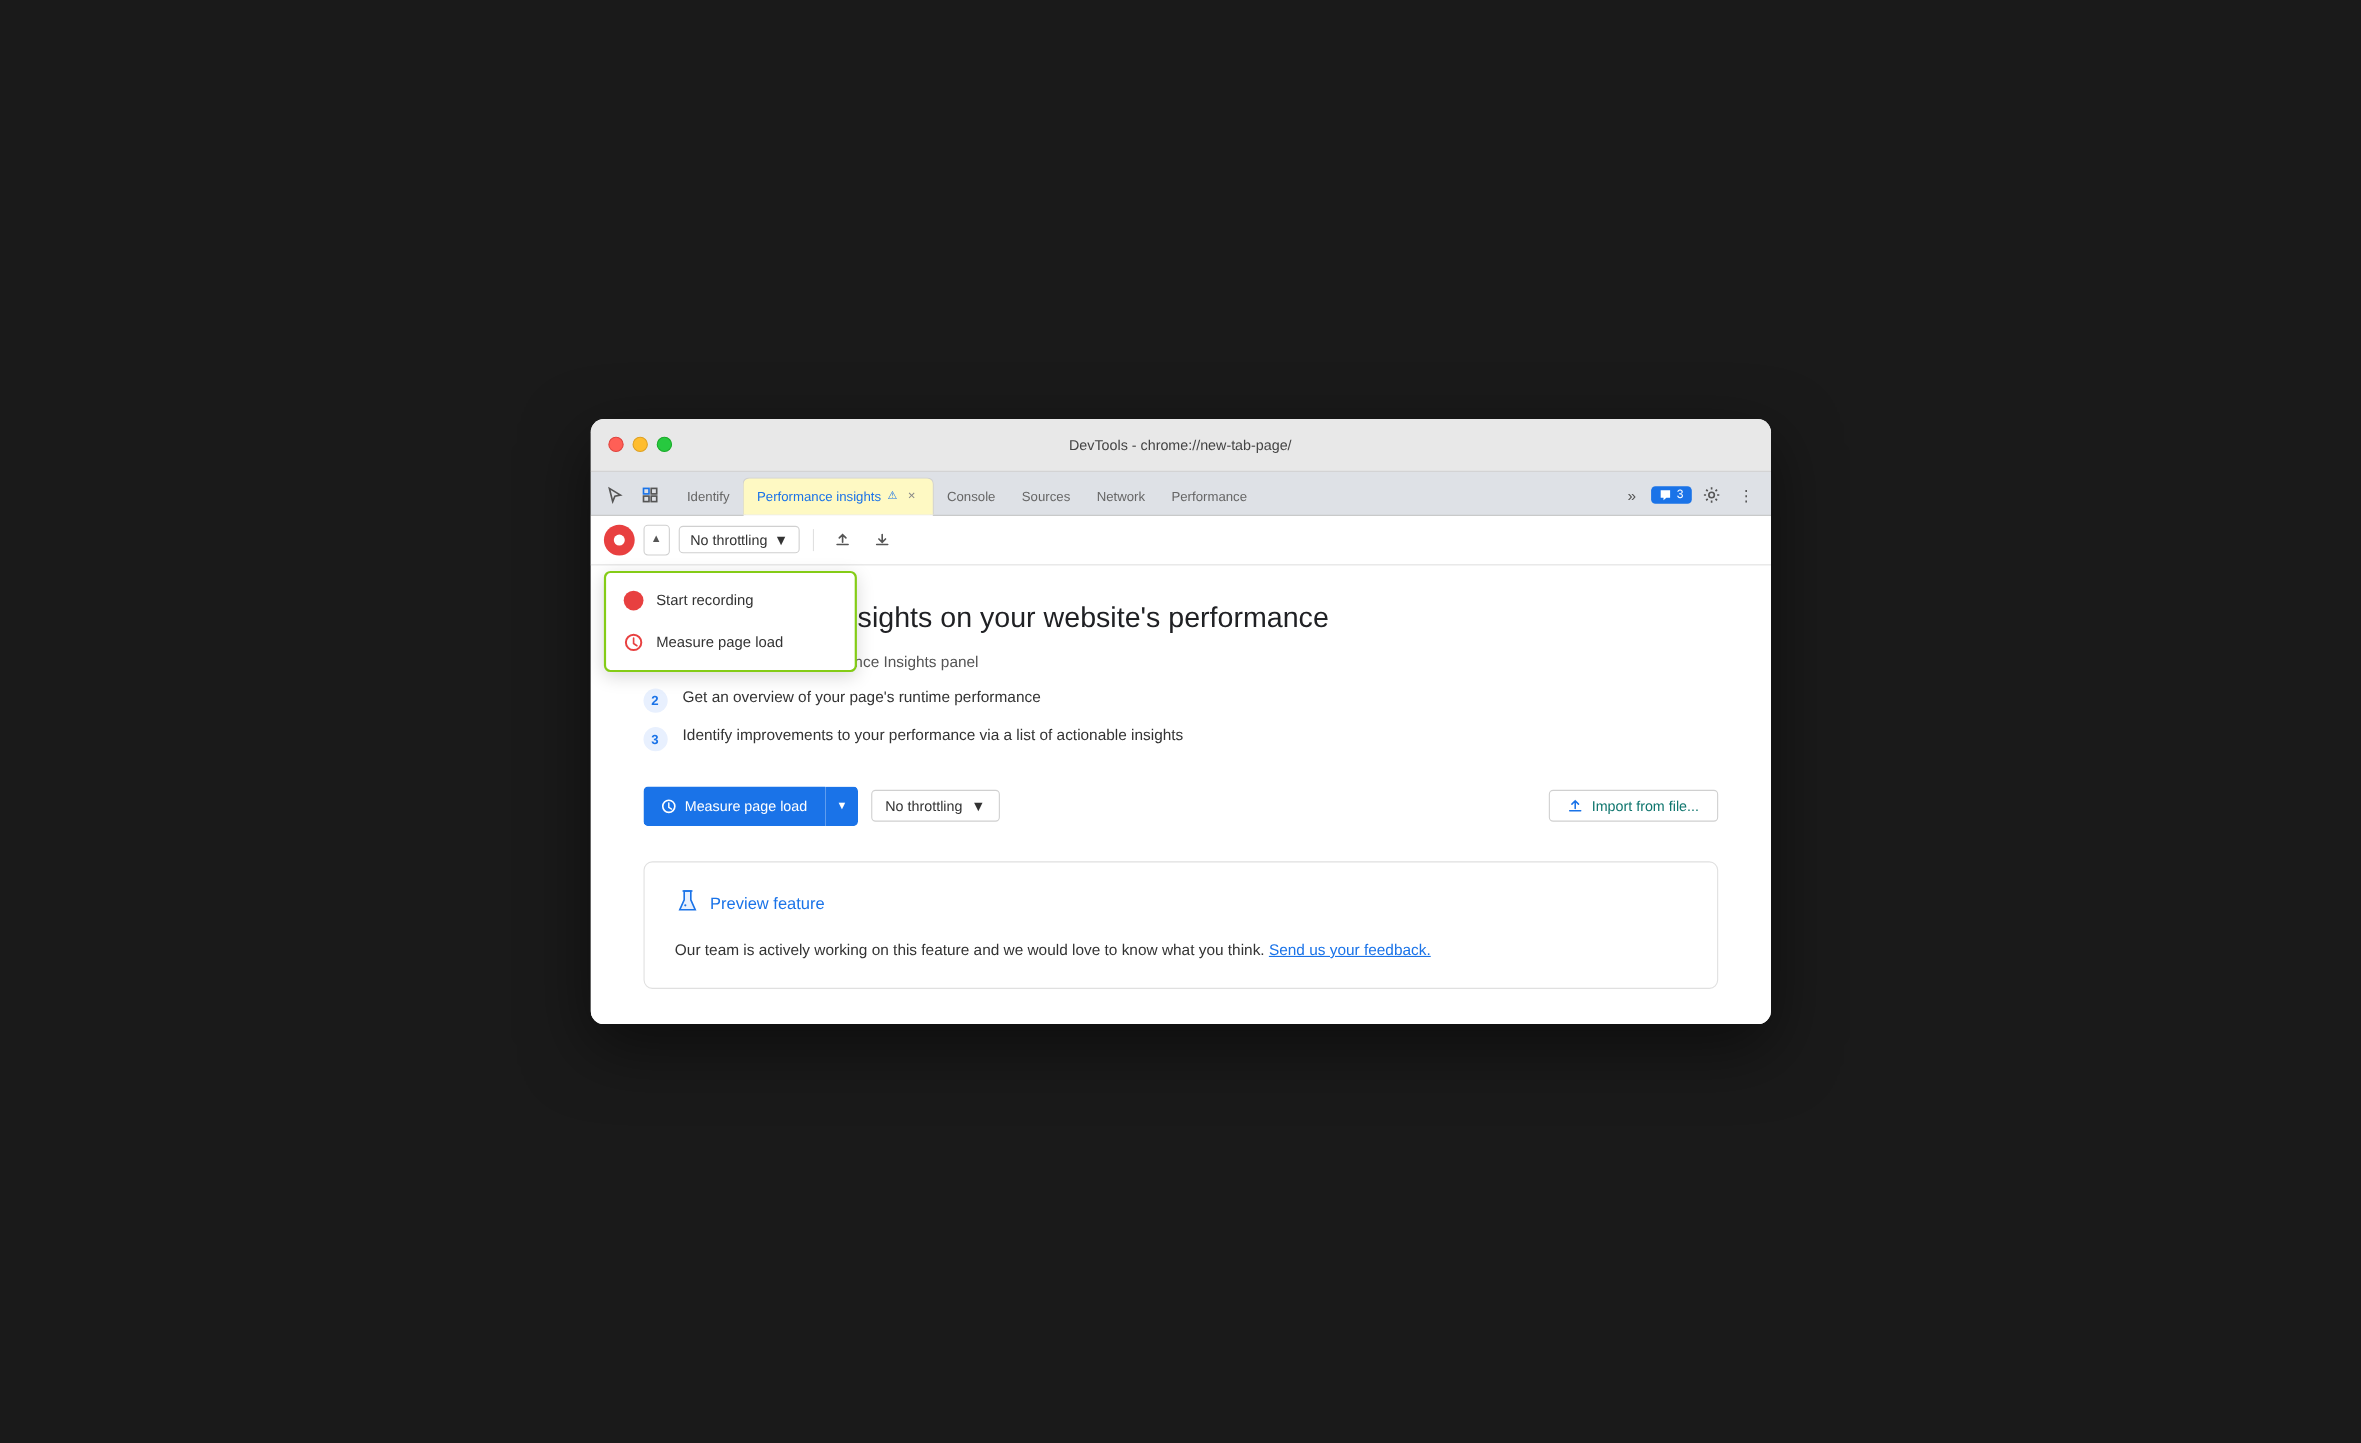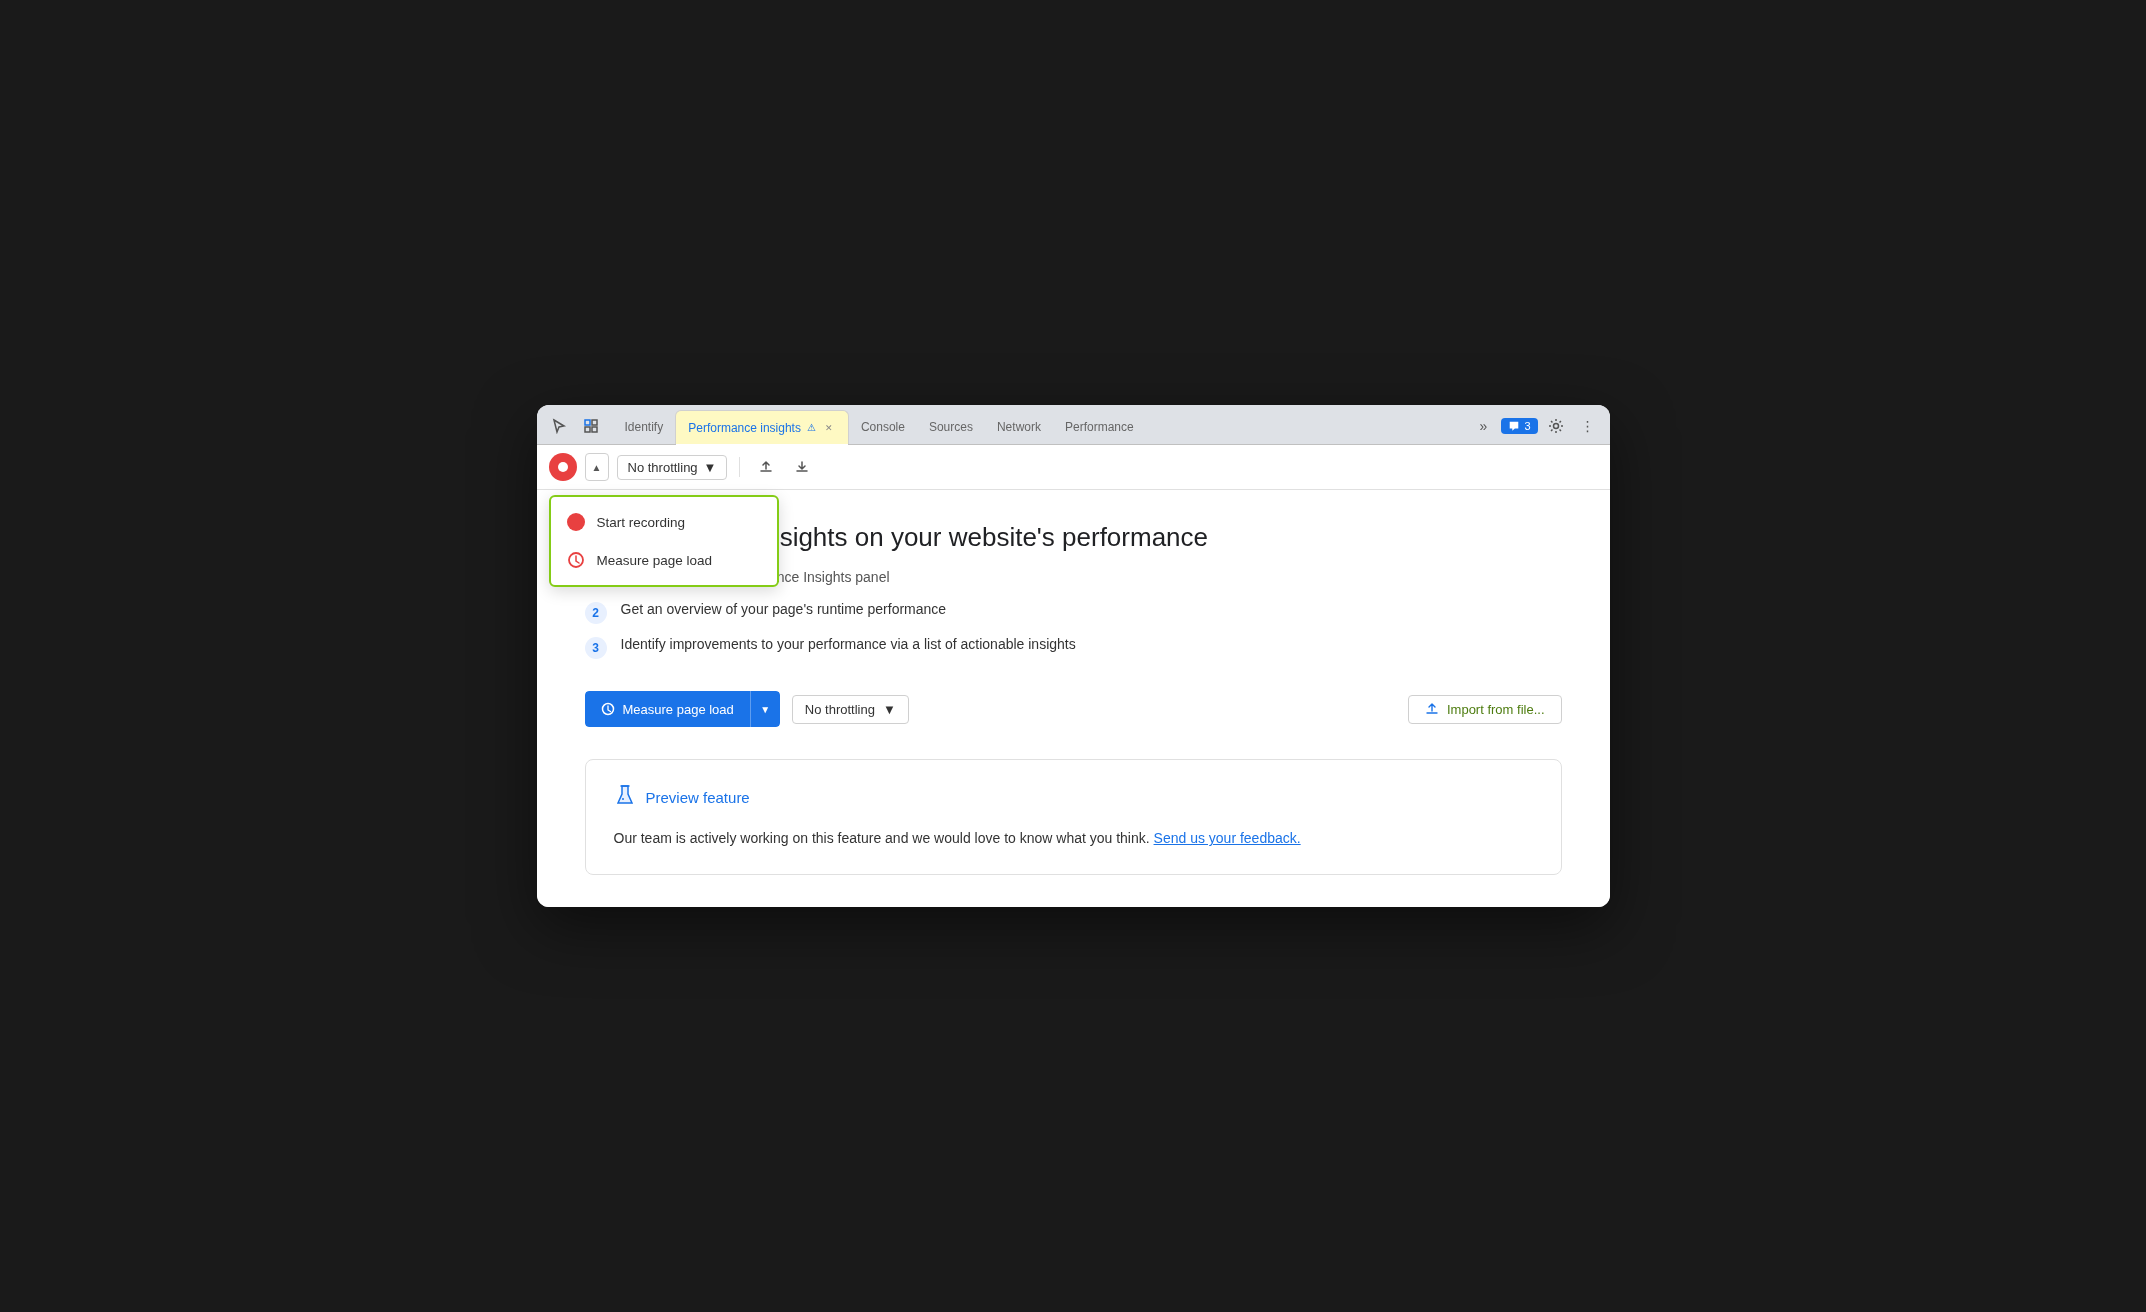--- a/index.html
+++ b/index.html
@@ -397,21 +397,21 @@
     }
 
     .import-btn {
       display: flex;
       align-items: center;
       gap: 8px;
       border: 1px solid #d0d0d0;
       border-radius: 4px;
       padding: 6px 16px;
       font-size: 13px;
-      color: #4d7c0f;
+      color: #0f766e;
       background: white;
       cursor: pointer;
       margin-left: auto;
     }
 
     
     .preview-card {
       border: 1px solid #e0e0e0;
       border-radius: 8px;
       padding: 24px 28px;
@@ -447,20 +447,28 @@
       text-decoration: underline;
       cursor: pointer;
       margin-top: 17px;
     }
   </style>
 </head>
 <body>
 
 <div class="window">
 
+  <div class="title-bar">
+    <div class="traffic-lights">
+      <div class="traffic-light red"></div>
+      <div class="traffic-light yellow"></div>
+      <div class="traffic-light green"></div>
+    </div>
+    <span class="window-title">DevTools - chrome://new-tab-page/</span>
+  </div>
 
   <div class="tab-bar">
     <div class="tab-bar-left">
       <div class="tab-bar-icon">
         <svg width="16" height="16" viewBox="0 0 16 16" fill="none">
           <path d="M3 2L13 8L8 9L6 14L3 2Z" stroke="#555" stroke-width="1.5" fill="none"></path>
         </svg>
       </div>
       <div class="tab-bar-icon">
         <svg width="16" height="16" viewBox="0 0 16 16" fill="none">

